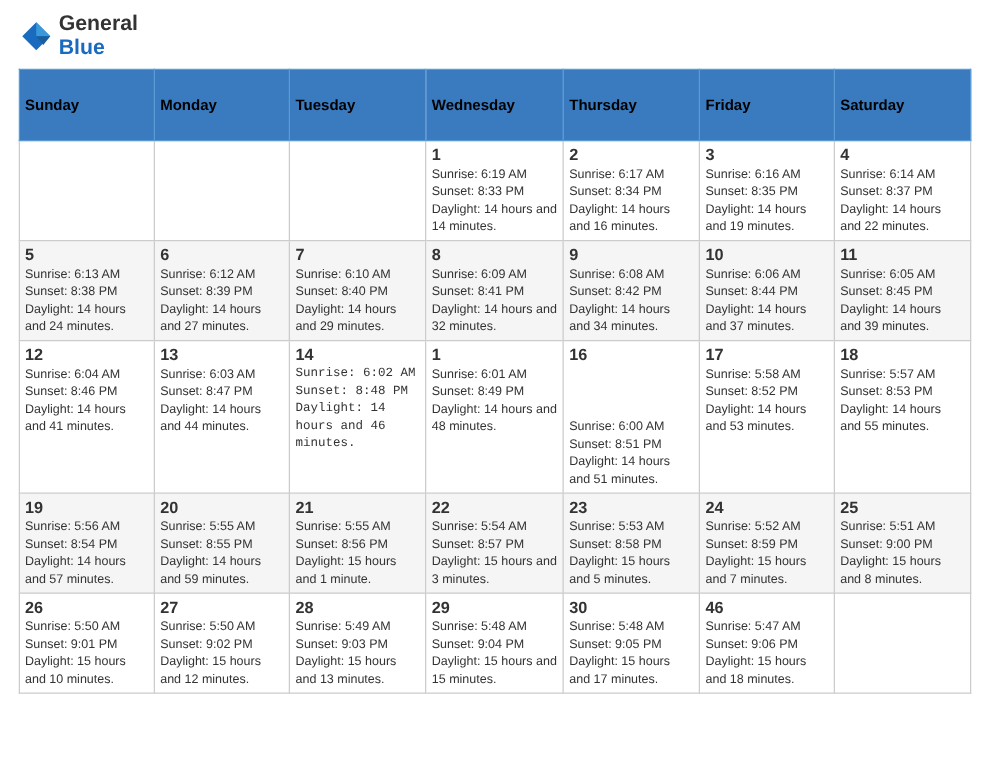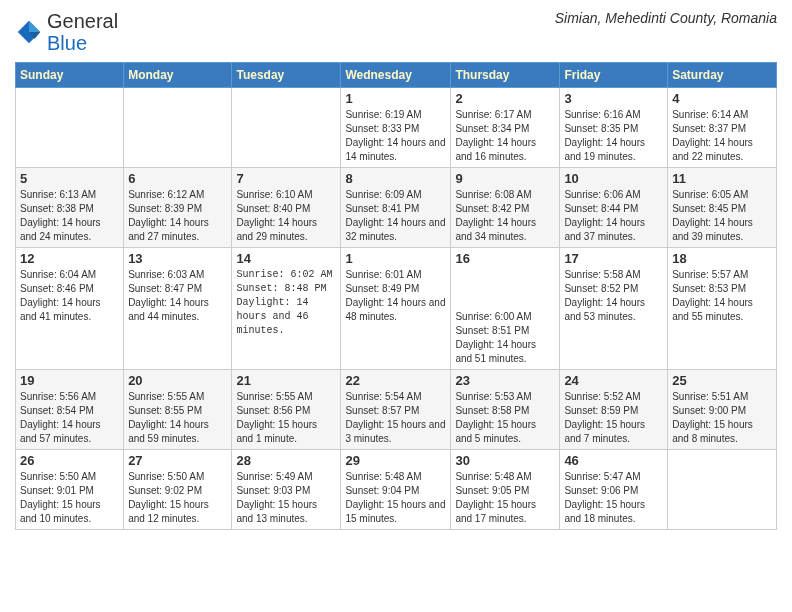--- a/index.html
+++ b/index.html
@@ -20,22 +20,22 @@
       justify-content: space-between;
       align-items: flex-start;
       margin-bottom: 8px;
     }
     .logo {
       display: flex;
       align-items: center;
       gap: 4px;
     }
     .logo-text {
-      font-size: 20px;
-      font-weight: normal;
+      font-size: 17px;
+      font-weight: bold;
       line-height: 1.1;
     }
     .logo-general { color: #333; }
     .logo-blue { color: #1a6bbf; }
     .logo-icon {
       width: 28px;
       height: 28px;
     }
     .title-block {
       text-align: right;
@@ -50,24 +50,24 @@
       color: #333;
       font-style: italic;
     }
     .calendar {
       width: 100%;
       border-collapse: collapse;
       border: 1px solid #ccc;
     }
     .calendar th {
       background: #3a7abf;
-      color: #fef9c3;
+      color: #000000;
       font-size: 12px;
       font-weight: bold;
-      padding: 5px 4px;
+      padding: 21px 4px;
       text-align: left;
       border: 1px solid #5a9ad5;
     }
     .calendar td {
       border: 1px solid #ccc;
       vertical-align: top;
       padding: 3px 4px;
       width: 113px;
       min-height: 80px;
       background: #fff;
@@ -103,21 +103,20 @@
         <polygon points="20,20 36,20 28,30" fill="#1a5ea0"></polygon>
       </svg>
       <div>
         <div class="logo-text">
           <span class="logo-general">General</span><br>
           <span class="logo-blue">Blue</span>
         </div>
       </div>
     </div>
     <div class="title-block">
-      <div class="location">Simian, Mehedinti County, Romania</div>
     </div>
   </div>
 
   <table class="calendar">
     <thead>
       <tr>
 
       <th>Sunday</th>
           <th>Monday</th>
           <th>Tuesday</th>

